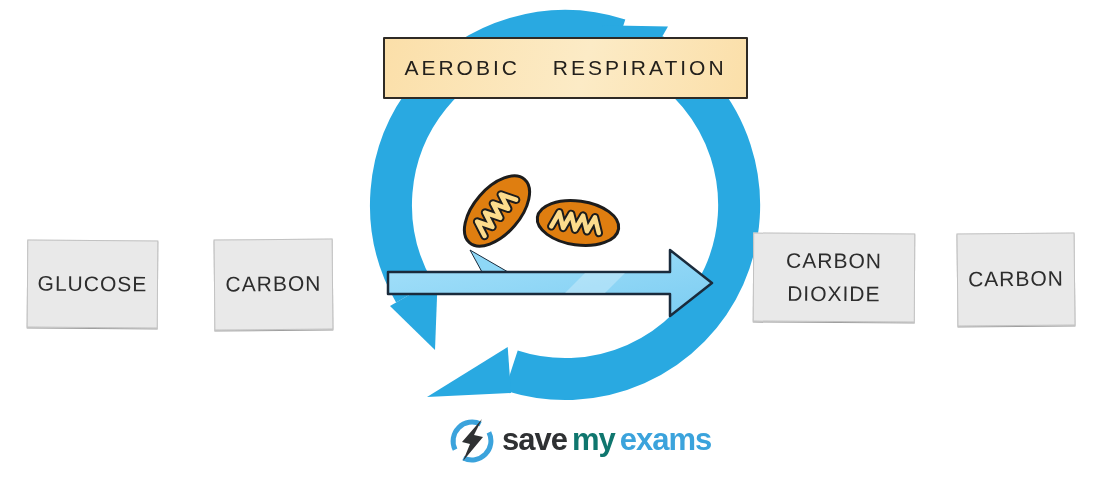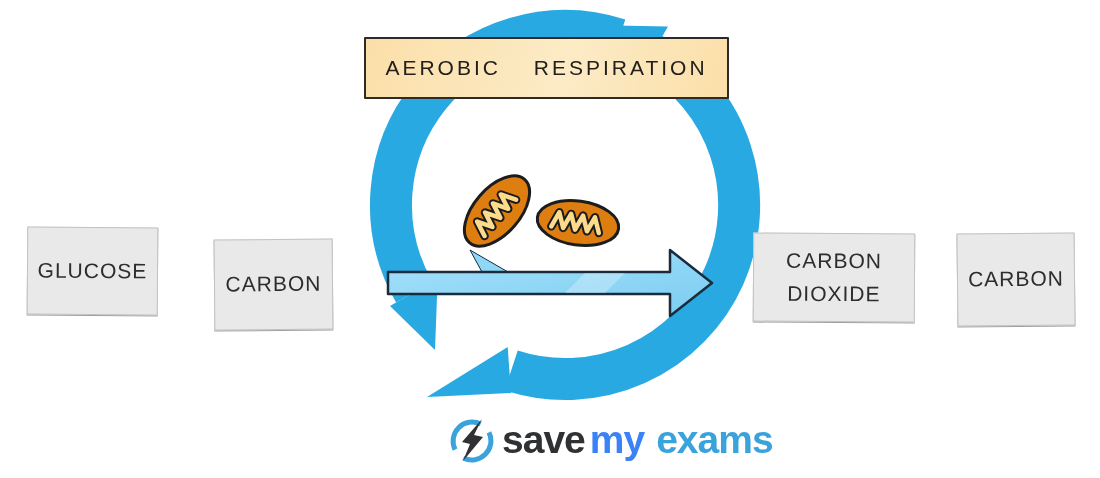--- a/index.html
+++ b/index.html
@@ -5,45 +5,45 @@
   html,body{margin:0;padding:0;background:#ffffff;}
   .canvas{
     position:relative;width:1100px;height:478px;background:#ffffff;overflow:hidden;
     font-family:"Liberation Sans", sans-serif;color:#2d2d2d;
   }
   svg{position:absolute;display:block;}
   .ring{left:350px;top:0;}
   .mitos{left:430px;top:140px;}
   .arrow{left:380px;top:238px;}
   .banner{
-    position:absolute;left:364px;top:37px;width:365px;height:62px;
+    position:absolute;left:383px;top:37px;width:365px;height:62px;
     background:linear-gradient(105deg,#fbdfa9 0%,#fcebc6 55%,#fbdfa9 100%);
     border:2px solid #2e2a25;border-radius:1px;box-sizing:border-box;
     display:flex;align-items:center;justify-content:center;
     font-size:21px;letter-spacing:3px;word-spacing:24px;color:#23201c;z-index:3;
   }
   .box{
     position:absolute;background:#e9e9e9;border:1px solid #c2c2c2;
     box-shadow:0 1px 0 #9f9f9f;box-sizing:border-box;
     display:flex;align-items:center;justify-content:center;text-align:center;
     font-size:21px;letter-spacing:1px;line-height:1.55;color:#2d2d2d;z-index:5;
   }
-  .box-glucose{left:27px;top:227px;width:131px;height:88px;transform:rotate(.4deg);}
+  .box-glucose{left:27px;top:240px;width:131px;height:88px;transform:rotate(.4deg);}
   .box-oxygen{left:214px;top:239px;width:119px;height:91px;transform:rotate(-.5deg);}
   .box-co2{left:753px;top:233px;width:162px;height:89px;transform:rotate(.3deg);padding:0 1px;}
   .box-water{left:957px;top:233px;width:118px;height:93px;transform:rotate(-.6deg);}
   .logo{
     position:absolute;left:449px;top:416px;height:48px;display:flex;align-items:center;z-index:6;
-    font-weight:700;font-size:39px;letter-spacing:-1px;
+    font-weight:700;font-size:31px;letter-spacing:-1px;
   }
   .logo .icon{position:relative;width:46px;height:46px;margin-right:7px;}
   .logo .icon svg{position:static;}
   .logo .t-save{color:#2f3133;}
-  .logo .t-my{color:#3b82f6;margin-left:5px;}
-  .logo .t-exams{color:#3ba3dc;margin-left:12px;}
+  .logo .t-my{color:#0f766e;margin-left:5px;}
+  .logo .t-exams{color:#3ba3dc;margin-left:5px;}
 </style>
 </head>
 <body>
 
 <div class="canvas">
 
   <svg class="ring" width="420" height="412" viewBox="0 0 420 412">
     <path d="M 268.8 39.5 A 174 174 0 0 0 64.3 292.0" fill="none" stroke-width="42" stroke="#29A9E1"></path>
     <polygon points="40,306 87.7,278.5 85,350" fill="#29A9E1"></polygon>
     <path d="M 161.2 370.5 A 174 174 0 0 0 302 54.3" fill="none" stroke-width="42" stroke="#29A9E1"></path>

